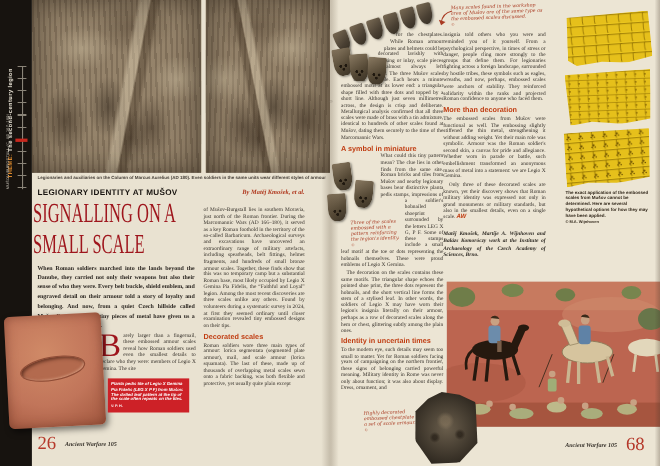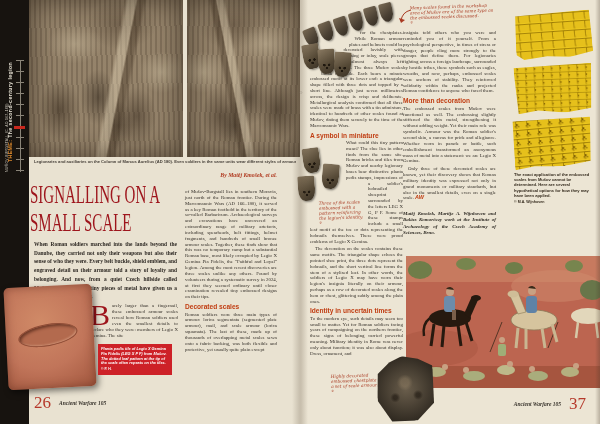--- a/index.html
+++ b/index.html
@@ -141,20 +141,21 @@
     <div class="tl-red"></div>
     <div class="tl-label vtext">MUŠOV-BURGSTALL (C. AD 167–180)</div>
   </div>
 
   <div class="photo-main">
     <div class="panel p1"></div>
     <div class="panel p2"></div>
   </div>
   <div class="photo-caption">Legionaries and auxiliaries on the Column of Marcus Aurelius (AD 180). Even soldiers in the same units wear different styles of armour.</div>
 
+  <div class="kicker">LEGIONARY IDENTITY AT MUŠOV</div>
   <div class="byline">By Matěj Kmošek, et al.</div>
   <div class="title">
     <div>SIGNALLING ON A</div>
     <div>SMALL SCALE</div>
   </div>
 
   <div class="intro">When Roman soldiers marched into the lands beyond the Danube, they carried not only their weapons but also their sense of who they were. Every belt buckle, shield emblem, and engraved detail on their armour told a story of loyalty and belonging. And now, from a quiet Czech hillside called Mušov-Burgstall, three tiny pieces of metal have given us a glimpse into that identity.</div>
 
   <div class="tile-photo">
     <div class="footprint"></div>
@@ -330,18 +331,18 @@
         <rect width="79" height="50" fill="url(#fsC)"></rect>
       </svg>
   </div>
   <div class="recon-caption">
     <span>The exact application of the embossed scales from Mušov cannot be determined. Here are several hypothetical options for how they may have been applied.</span>
     <span class="credit">© M.A. Wijnhoven</span>
   </div>
 
   <div class="footer-right">
     <span class="magname">Ancient Warfare 105</span>
-    <span class="pagenum">37</span>
+    <span class="pagenum">68</span>
   </div>
 
   <div class="gutter"></div>
   <div class="edge-r"></div>
 </div>
 
 </body></html>

